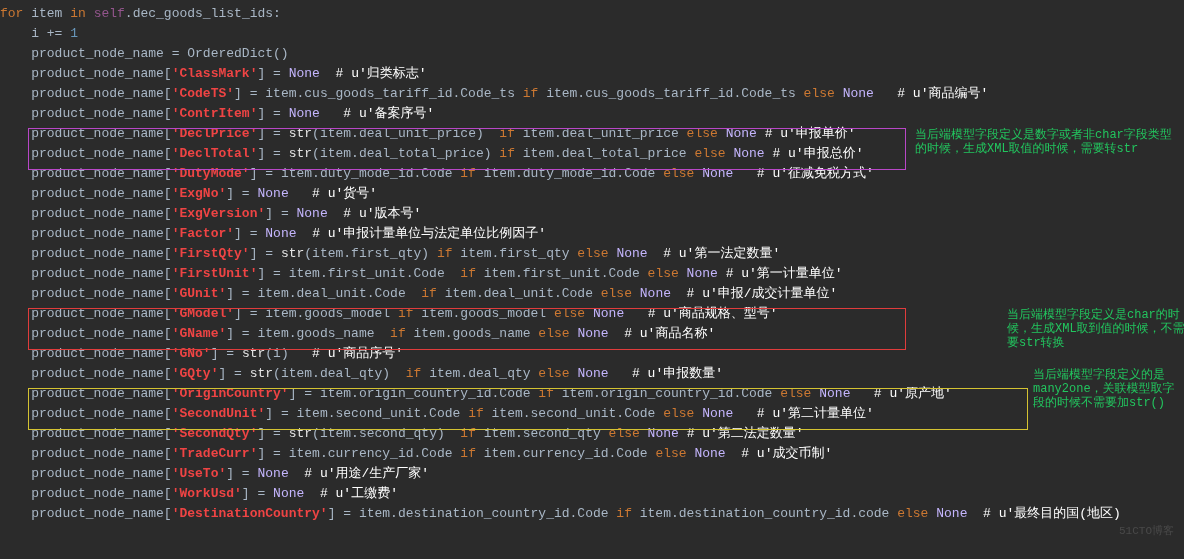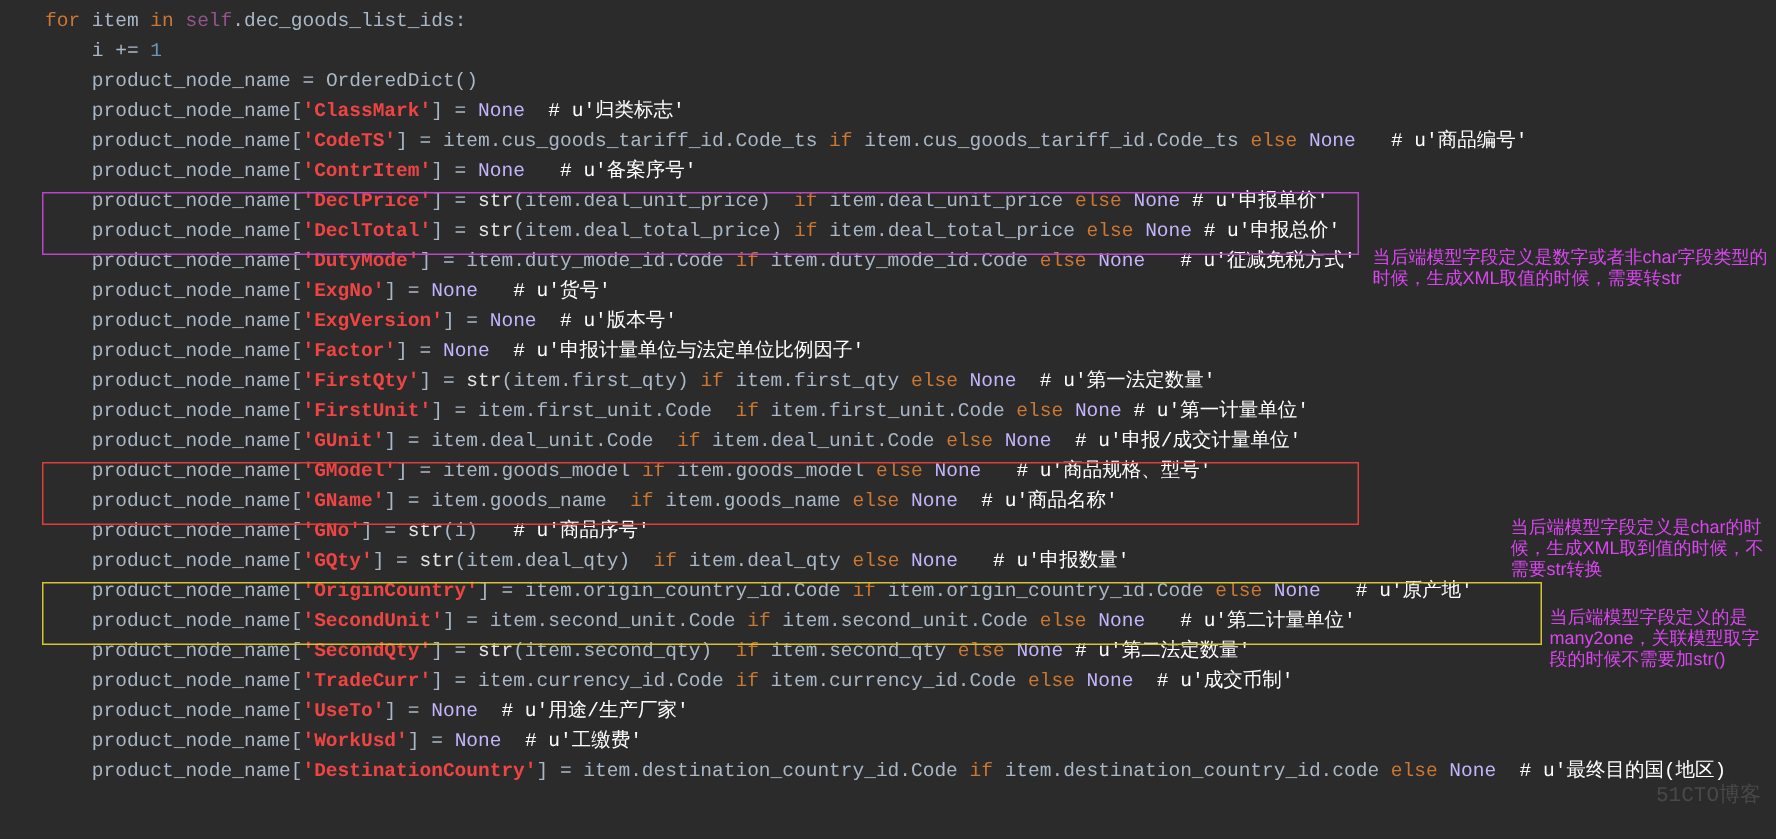--- a/index.html
+++ b/index.html
@@ -8,38 +8,38 @@
   font-family: "Consolas", "Courier New", monospace;
   font-size: 13px;
   line-height: 20px;
   color: #a9b7c6;
   width: 1184px;
   height: 559px;
   overflow: hidden;
   position: relative;
 }
 .code { padding: 4px 0 0 0; white-space: pre; position: relative; }
-.line { height: 20px; padding-left: 30px; }
+.line { height: 20px; }
 .kw { color: #cc7832; }
 .str { color: #ef4444; font-weight: bold; }
 .num { color: #6897bb; }
 .builtin { color: #e5e5e5; }
 .none { color: #c4b5fd; }
 .self { color: #94558d; }
 .comment { color: #ffffff; }
 .op { color: #a9b7c6; }
 .ident { color: #a9b7c6; }
 
 .box { position: absolute; pointer-events: none; }
 .box-purple { border: 1px solid #b847c7; }
 .box-red { border: 1px solid #e03c3c; }
 .box-yellow { border: 1px solid #d4c332; }
 
-.anno { position: absolute; font-size: 12px; line-height: 14px; color: #d946ef; font-family: Liberation Sans, sans-serif; margin-top: 36px; }
-.watermark { position: absolute; font-size: 14px; color: #666; opacity:0.5;text-align:center; }
+.anno { position: absolute; font-size: 12px; line-height: 14px; color: #22c55e; font-family: Liberation Mono, monospace; }
+.watermark { position: absolute; font-size: 11px; color: #666; opacity:0.5;text-align:center; }
 </style>
 </head>
 <body>
 
 <div class="code" id="code"><div class="line"><span class="kw">for</span><span class="ident"> item </span><span class="kw">in</span><span class="ident"> </span><span class="self">self</span><span class="ident">.dec_goods_list_ids:</span></div><div class="line"><span class="ident">    i </span><span class="op">+=</span><span class="ident"> </span><span class="num">1</span></div><div class="line"><span class="ident">    product_node_name </span><span class="op">=</span><span class="ident"> OrderedDict()</span></div><div class="line"><span class="ident">    product_node_name[</span><span class="str">'ClassMark'</span><span class="ident">] </span><span class="op">=</span><span class="ident"> </span><span class="none">None</span><span class="ident">  </span><span class="comment"># u'归类标志'</span></div><div class="line"><span class="ident">    product_node_name[</span><span class="str">'CodeTS'</span><span class="ident">] </span><span class="op">=</span><span class="ident"> item.cus_goods_tariff_id.Code_ts </span><span class="kw">if</span><span class="ident"> item.cus_goods_tariff_id.Code_ts </span><span class="kw">else</span><span class="ident"> </span><span class="none">None</span><span class="ident">   </span><span class="comment"># u'商品编号'</span></div><div class="line"><span class="ident">    product_node_name[</span><span class="str">'ContrItem'</span><span class="ident">] </span><span class="op">=</span><span class="ident"> </span><span class="none">None</span><span class="ident">   </span><span class="comment"># u'备案序号'</span></div><div class="line"><span class="ident">    product_node_name[</span><span class="str">'DeclPrice'</span><span class="ident">] </span><span class="op">=</span><span class="ident"> </span><span class="builtin">str</span><span class="ident">(item.deal_unit_price)  </span><span class="kw">if</span><span class="ident"> item.deal_unit_price </span><span class="kw">else</span><span class="ident"> </span><span class="none">None</span><span class="ident"> </span><span class="comment"># u'申报单价'</span></div><div class="line"><span class="ident">    product_node_name[</span><span class="str">'DeclTotal'</span><span class="ident">] </span><span class="op">=</span><span class="ident"> </span><span class="builtin">str</span><span class="ident">(item.deal_total_price) </span><span class="kw">if</span><span class="ident"> item.deal_total_price </span><span class="kw">else</span><span class="ident"> </span><span class="none">None</span><span class="ident"> </span><span class="comment"># u'申报总价'</span></div><div class="line"><span class="ident">    product_node_name[</span><span class="str">'DutyMode'</span><span class="ident">] </span><span class="op">=</span><span class="ident"> item.duty_mode_id.Code </span><span class="kw">if</span><span class="ident"> item.duty_mode_id.Code </span><span class="kw">else</span><span class="ident"> </span><span class="none">None</span><span class="ident">   </span><span class="comment"># u'征减免税方式'</span></div><div class="line"><span class="ident">    product_node_name[</span><span class="str">'ExgNo'</span><span class="ident">] </span><span class="op">=</span><span class="ident"> </span><span class="none">None</span><span class="ident">   </span><span class="comment"># u'货号'</span></div><div class="line"><span class="ident">    product_node_name[</span><span class="str">'ExgVersion'</span><span class="ident">] </span><span class="op">=</span><span class="ident"> </span><span class="none">None</span><span class="ident">  </span><span class="comment"># u'版本号'</span></div><div class="line"><span class="ident">    product_node_name[</span><span class="str">'Factor'</span><span class="ident">] </span><span class="op">=</span><span class="ident"> </span><span class="none">None</span><span class="ident">  </span><span class="comment"># u'申报计量单位与法定单位比例因子'</span></div><div class="line"><span class="ident">    product_node_name[</span><span class="str">'FirstQty'</span><span class="ident">] </span><span class="op">=</span><span class="ident"> </span><span class="builtin">str</span><span class="ident">(item.first_qty) </span><span class="kw">if</span><span class="ident"> item.first_qty </span><span class="kw">else</span><span class="ident"> </span><span class="none">None</span><span class="ident">  </span><span class="comment"># u'第一法定数量'</span></div><div class="line"><span class="ident">    product_node_name[</span><span class="str">'FirstUnit'</span><span class="ident">] </span><span class="op">=</span><span class="ident"> item.first_unit.Code  </span><span class="kw">if</span><span class="ident"> item.first_unit.Code </span><span class="kw">else</span><span class="ident"> </span><span class="none">None</span><span class="ident"> </span><span class="comment"># u'第一计量单位'</span></div><div class="line"><span class="ident">    product_node_name[</span><span class="str">'GUnit'</span><span class="ident">] </span><span class="op">=</span><span class="ident"> item.deal_unit.Code  </span><span class="kw">if</span><span class="ident"> item.deal_unit.Code </span><span class="kw">else</span><span class="ident"> </span><span class="none">None</span><span class="ident">  </span><span class="comment"># u'申报/成交计量单位'</span></div><div class="line"><span class="ident">    product_node_name[</span><span class="str">'GModel'</span><span class="ident">] </span><span class="op">=</span><span class="ident"> item.goods_model </span><span class="kw">if</span><span class="ident"> item.goods_model </span><span class="kw">else</span><span class="ident"> </span><span class="none">None</span><span class="ident">   </span><span class="comment"># u'商品规格、型号'</span></div><div class="line"><span class="ident">    product_node_name[</span><span class="str">'GName'</span><span class="ident">] </span><span class="op">=</span><span class="ident"> item.goods_name  </span><span class="kw">if</span><span class="ident"> item.goods_name </span><span class="kw">else</span><span class="ident"> </span><span class="none">None</span><span class="ident">  </span><span class="comment"># u'商品名称'</span></div><div class="line"><span class="ident">    product_node_name[</span><span class="str">'GNo'</span><span class="ident">] </span><span class="op">=</span><span class="ident"> </span><span class="builtin">str</span><span class="ident">(i)   </span><span class="comment"># u'商品序号'</span></div><div class="line"><span class="ident">    product_node_name[</span><span class="str">'GQty'</span><span class="ident">] </span><span class="op">=</span><span class="ident"> </span><span class="builtin">str</span><span class="ident">(item.deal_qty)  </span><span class="kw">if</span><span class="ident"> item.deal_qty </span><span class="kw">else</span><span class="ident"> </span><span class="none">None</span><span class="ident">   </span><span class="comment"># u'申报数量'</span></div><div class="line"><span class="ident">    product_node_name[</span><span class="str">'OriginCountry'</span><span class="ident">] </span><span class="op">=</span><span class="ident"> item.origin_country_id.Code </span><span class="kw">if</span><span class="ident"> item.origin_country_id.Code </span><span class="kw">else</span><span class="ident"> </span><span class="none">None</span><span class="ident">   </span><span class="comment"># u'原产地'</span></div><div class="line"><span class="ident">    product_node_name[</span><span class="str">'SecondUnit'</span><span class="ident">] </span><span class="op">=</span><span class="ident"> item.second_unit.Code </span><span class="kw">if</span><span class="ident"> item.second_unit.Code </span><span class="kw">else</span><span class="ident"> </span><span class="none">None</span><span class="ident">   </span><span class="comment"># u'第二计量单位'</span></div><div class="line"><span class="ident">    product_node_name[</span><span class="str">'SecondQty'</span><span class="ident">] </span><span class="op">=</span><span class="ident"> </span><span class="builtin">str</span><span class="ident">(item.second_qty)  </span><span class="kw">if</span><span class="ident"> item.second_qty </span><span class="kw">else</span><span class="ident"> </span><span class="none">None</span><span class="ident"> </span><span class="comment"># u'第二法定数量'</span></div><div class="line"><span class="ident">    product_node_name[</span><span class="str">'TradeCurr'</span><span class="ident">] </span><span class="op">=</span><span class="ident"> item.currency_id.Code </span><span class="kw">if</span><span class="ident"> item.currency_id.Code </span><span class="kw">else</span><span class="ident"> </span><span class="none">None</span><span class="ident">  </span><span class="comment"># u'成交币制'</span></div><div class="line"><span class="ident">    product_node_name[</span><span class="str">'UseTo'</span><span class="ident">] </span><span class="op">=</span><span class="ident"> </span><span class="none">None</span><span class="ident">  </span><span class="comment"># u'用途/生产厂家'</span></div><div class="line"><span class="ident">    product_node_name[</span><span class="str">'WorkUsd'</span><span class="ident">] </span><span class="op">=</span><span class="ident"> </span><span class="none">None</span><span class="ident">  </span><span class="comment"># u'工缴费'</span></div><div class="line"><span class="ident">    product_node_name[</span><span class="str">'DestinationCountry'</span><span class="ident">] </span><span class="op">=</span><span class="ident"> item.destination_country_id.Code </span><span class="kw">if</span><span class="ident"> item.destination_country_id.code </span><span class="kw">else</span><span class="ident"> </span><span class="none">None</span><span class="ident">  </span><span class="comment"># u'最终目的国(地区)</span></div></div>
 
 <div class="box box-purple" style="left:28px; top:128px; width:878px; height:42px;"></div>
 <div class="box box-red" style="left:28px; top:308px; width:878px; height:42px;"></div>
 <div class="box box-yellow" style="left:28px; top:388px; width:1000px; height:42px;"></div>
 

